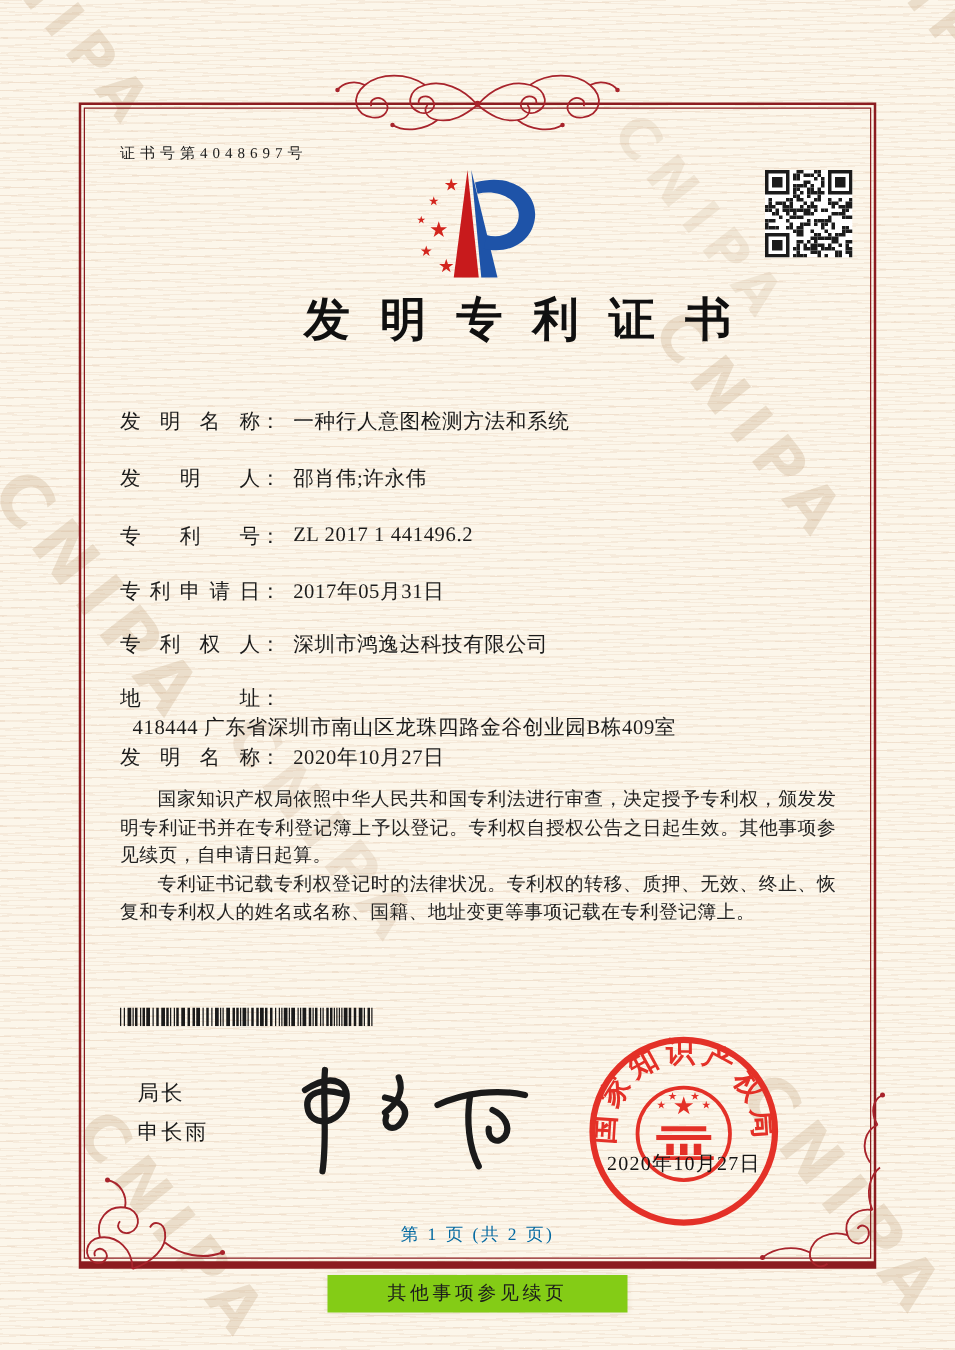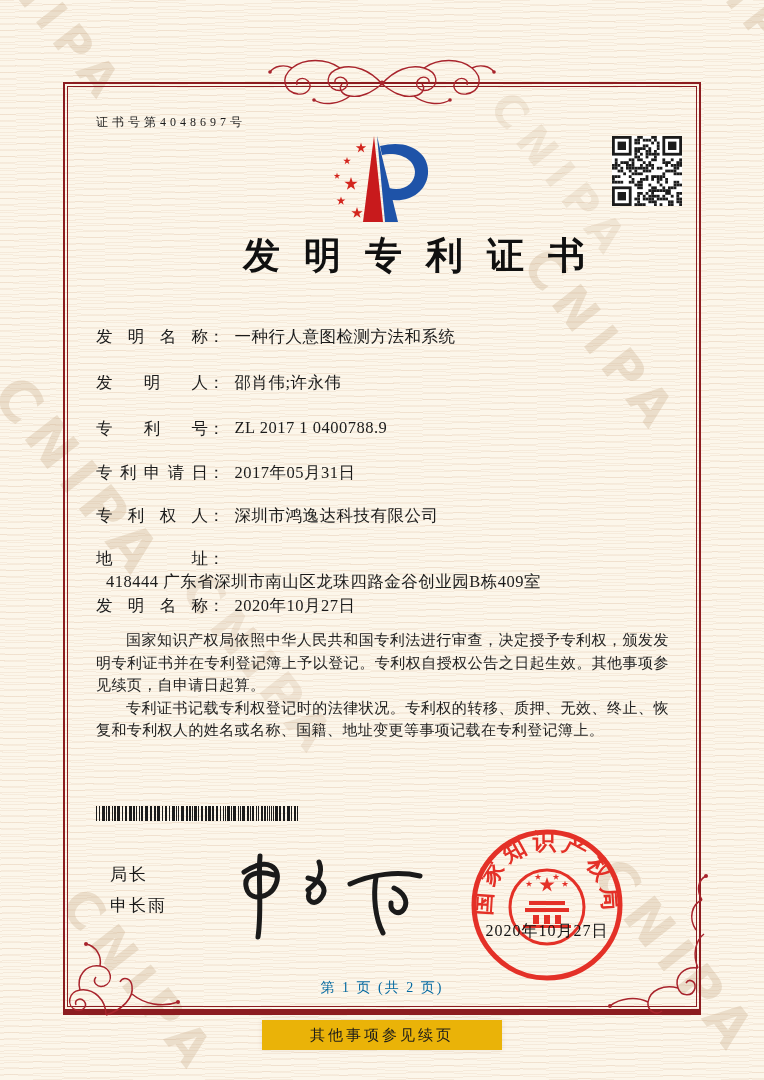--- a/index.html
+++ b/index.html
@@ -47,21 +47,21 @@
     letter-spacing:.4px;color:#222;text-align:justify;
   }
   .paras p{margin:0;text-indent:2em;}
   .signer{font-size:17px;letter-spacing:2px;}
   .seal-date{
     left:459px;top:921px;width:176px;text-align:center;
     font-size:16px;letter-spacing:1px;color:#141414;z-index:6;
   }
   .page-label{left:63px;top:979px;width:638px;text-align:center;font-size:14px;letter-spacing:2px;color:#0369a1;}
   .note-box{
-    left:262px;top:1020px;width:240px;height:30px;background:#eab308;
+    left:262px;top:1020px;width:240px;height:30px;background:#84cc16;
     text-align:center;line-height:30px;font-size:15px;letter-spacing:3px;z-index:4;
     box-shadow:0 0 5px rgba(120,90,60,.12);
   }
   svg{display:block;}
 </style>
 </head>
 <body>
 
 <span class="wm" style="left:-50px;top:-10px;font-size:46px">CNIPA</span>
 <span class="wm" style="left:640px;top:-30px;font-size:46px">CNIPA</span>
@@ -338,21 +338,21 @@
 
 <div class="abs title">发明专利证书</div>
 
 <div class="field-row" style="top:326px">
   <span class="lbl">发明名称</span><span class="colon">：</span><span class="val">一种行人意图检测方法和系统</span>
 </div>
 <div class="field-row" style="top:372px">
   <span class="lbl">发明人</span><span class="colon">：</span><span class="val">邵肖伟;许永伟</span>
 </div>
 <div class="field-row" style="top:418px">
-  <span class="lbl">专利号</span><span class="colon">：</span><span class="val">ZL 2017 1 0400788.9</span>
+  <span class="lbl">专利号</span><span class="colon">：</span><span class="val">ZL 2017 1 441496.2</span>
 </div>
 <div class="field-row" style="top:462px">
   <span class="lbl">专利申请日</span><span class="colon">：</span><span class="val">2017年05月31日</span>
 </div>
 <div class="field-row" style="top:505px">
   <span class="lbl">专利权人</span><span class="colon">：</span><span class="val">深圳市鸿逸达科技有限公司</span>
 </div>
 <div class="field-row" style="top:548px">
   <span class="lbl">地址</span><span class="colon">：</span><span class="val val-wrap">418444 广东省深圳市南山区龙珠四路金谷创业园B栋409室</span>
 </div>

